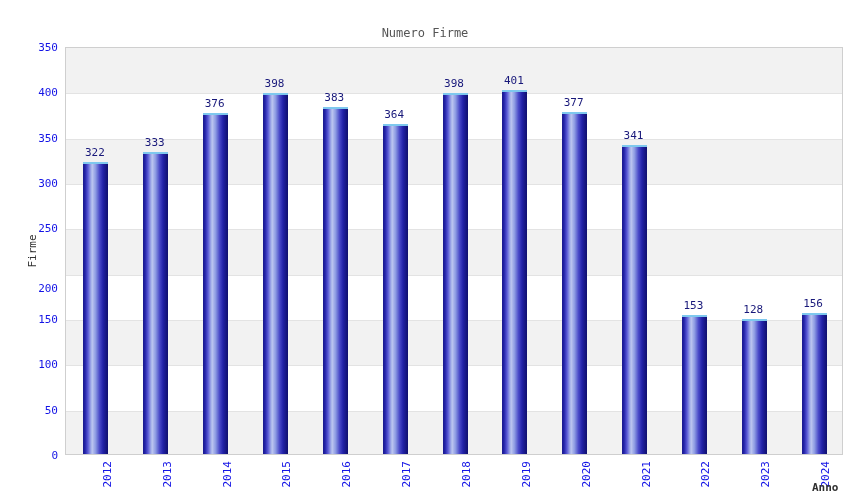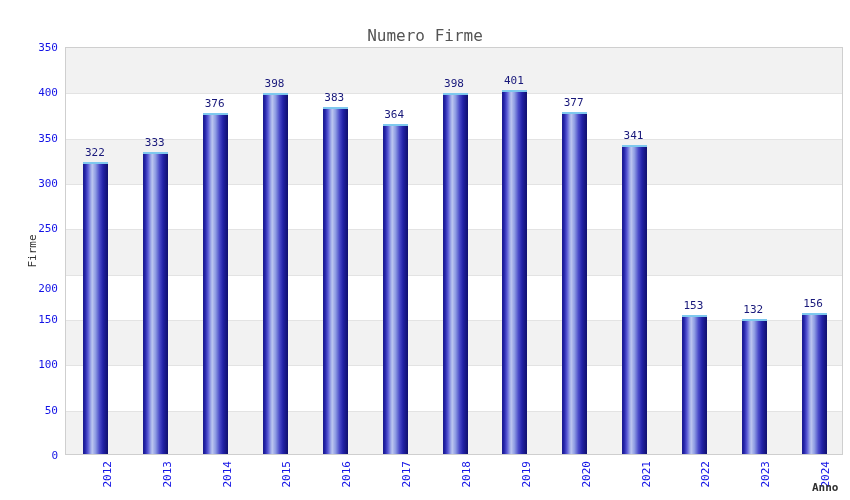--- a/index.html
+++ b/index.html
@@ -34,21 +34,21 @@
     color: #404040;
     letter-spacing: 0px;
     white-space: nowrap;
   }
   .chart-subtitle {
     position: absolute;
     left: 0;
     top: 26px;
     width: 850px;
     text-align: center;
-    font-size: 16px;
+    font-size: 12px;
     font-weight: normal;
     color: #555555;
     white-space: nowrap;
   }
 
   
   .plot-area {
     position: absolute;
     left: 65px;
     top: 47px;
@@ -226,17 +226,17 @@
       <div class="data-label" style="left: 154.769px; top: 136.08px; color: rgb(24, 24, 122);">333</div>
       <div class="data-label" style="left: 214.615px; top: 97.0933px; color: rgb(24, 24, 122);">376</div>
       <div class="data-label" style="left: 274.462px; top: 77.1467px; color: rgb(24, 24, 122);">398</div>
       <div class="data-label" style="left: 334.308px; top: 90.7467px; color: rgb(24, 24, 122); text-align: right;">383</div>
       <div class="data-label" style="left: 394.154px; top: 107.973px; color: rgb(24, 24, 122);">364</div>
       <div class="data-label" style="left: 454px; top: 77.1467px; color: rgb(24, 24, 122);">398</div>
       <div class="data-label" style="left: 513.846px; top: 74.4267px; color: rgb(24, 24, 122);">401</div>
       <div class="data-label" style="left: 573.692px; top: 96.1867px; color: rgb(24, 24, 122);">377</div>
       <div class="data-label" style="left: 633.538px; top: 128.827px; color: rgb(24, 24, 122);">341</div>
       <div class="data-label" style="left: 693.385px; top: 299.28px; color: rgb(24, 24, 122);">153</div>
-      <div class="data-label" style="left: 753.231px; top: 302.907px; color: rgb(24, 24, 122);">132</div>
+      <div class="data-label" style="left: 753.231px; top: 302.907px; color: rgb(24, 24, 122);">128</div>
       <div class="data-label" style="left: 813.077px; top: 296.56px; color: rgb(24, 24, 122);">156</div>
     </div>
 
 </div>
 
 </body></html>

